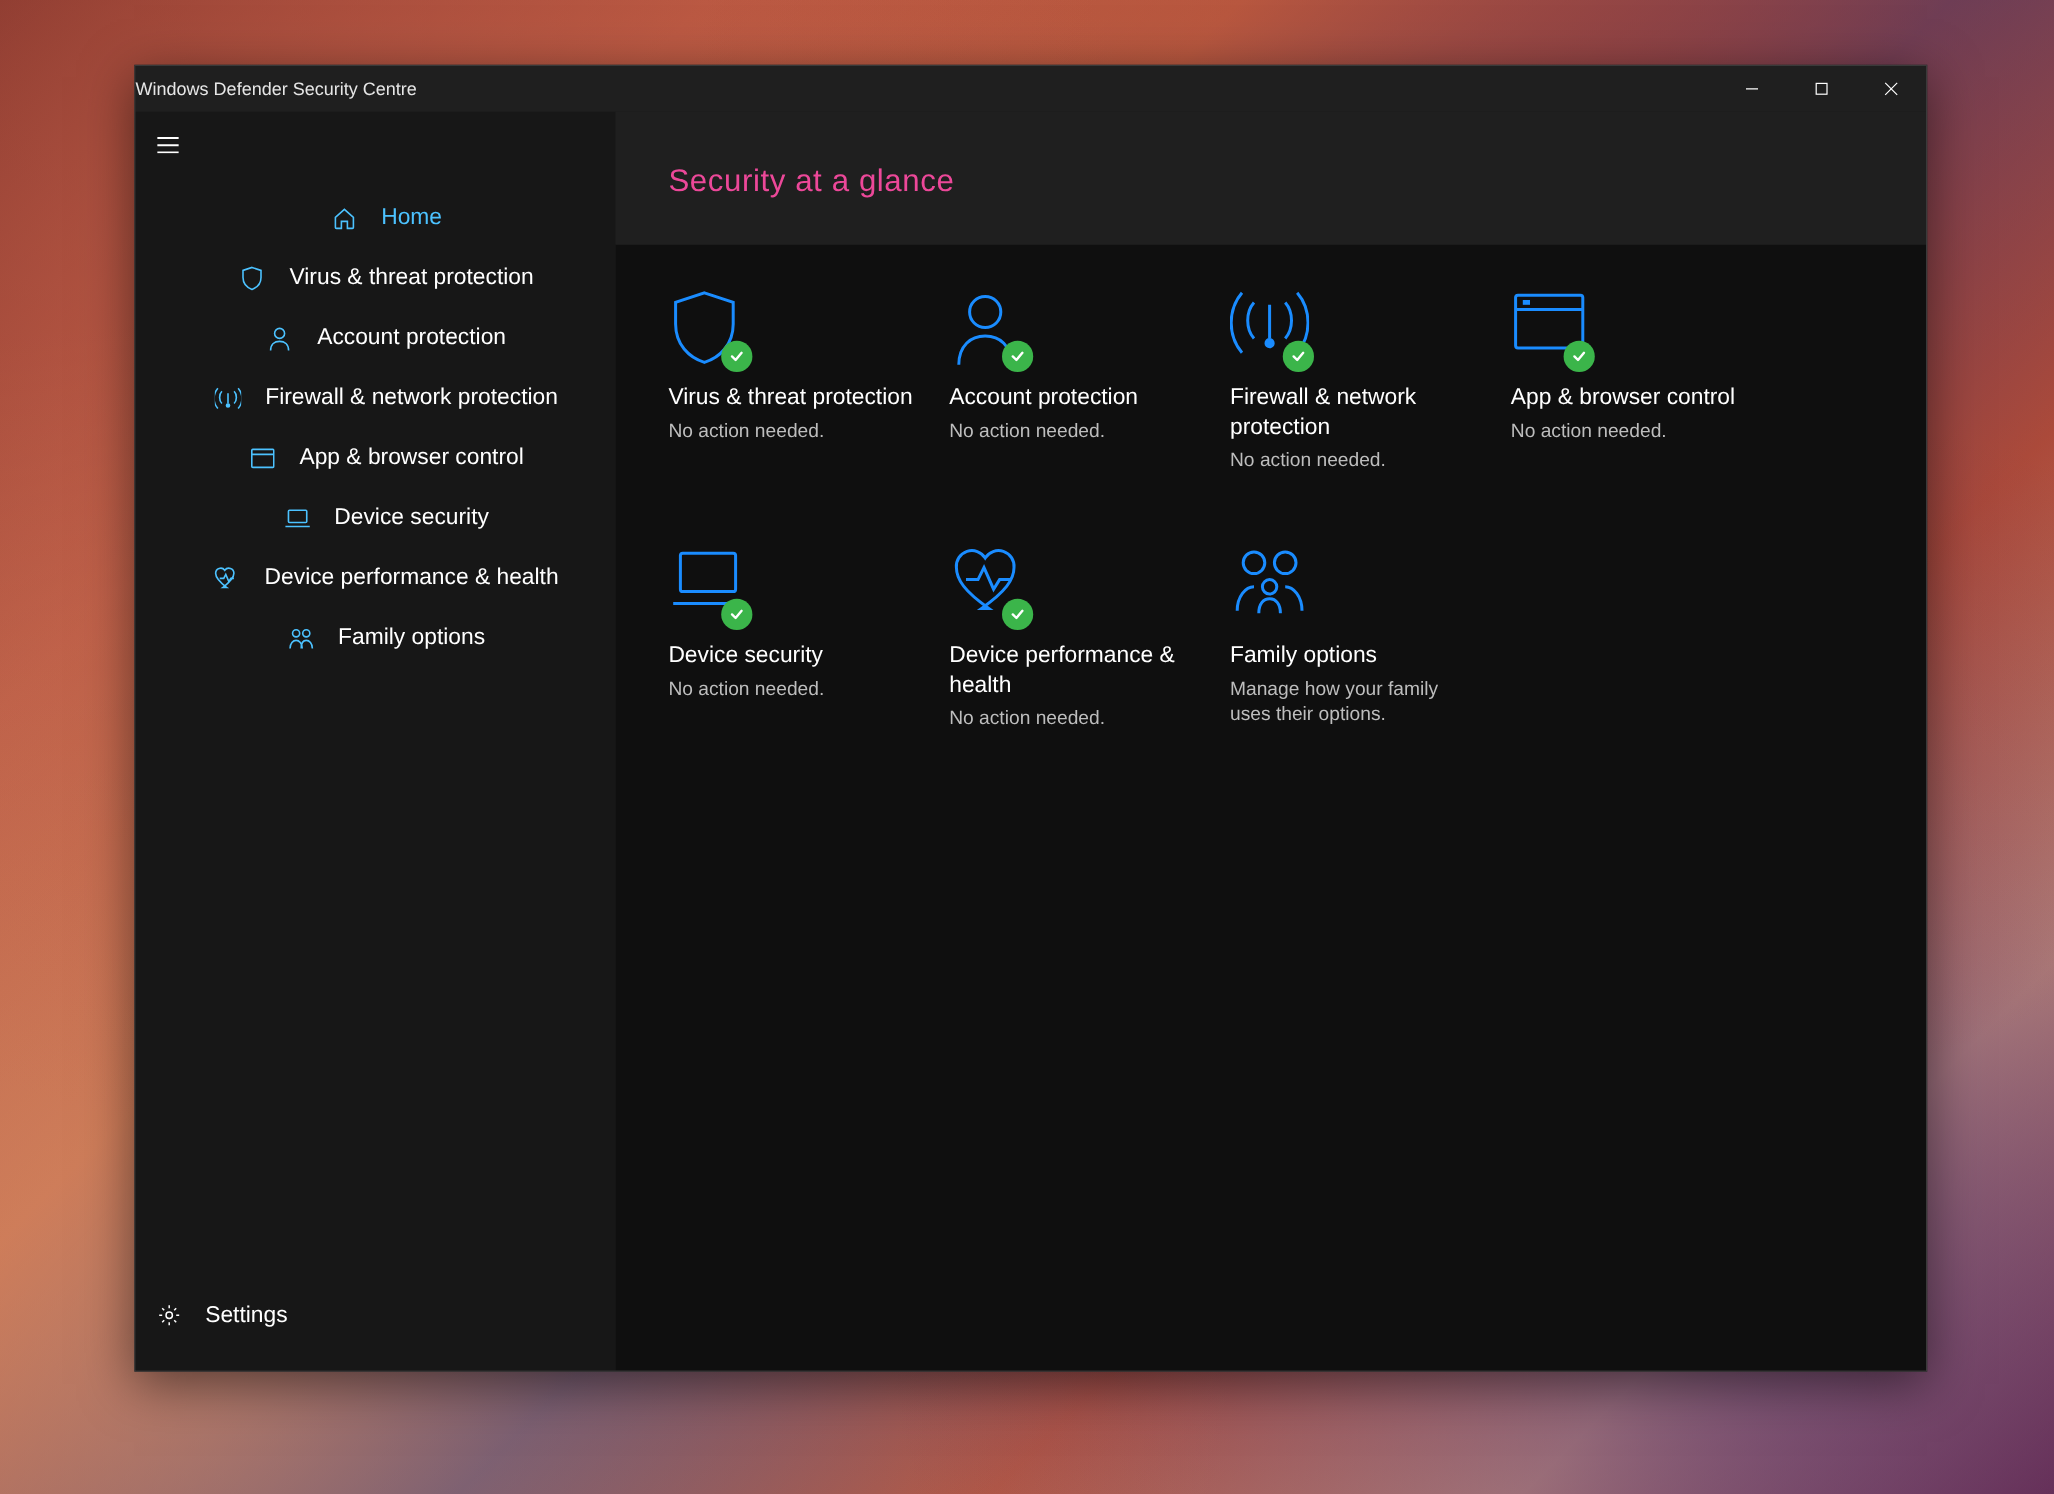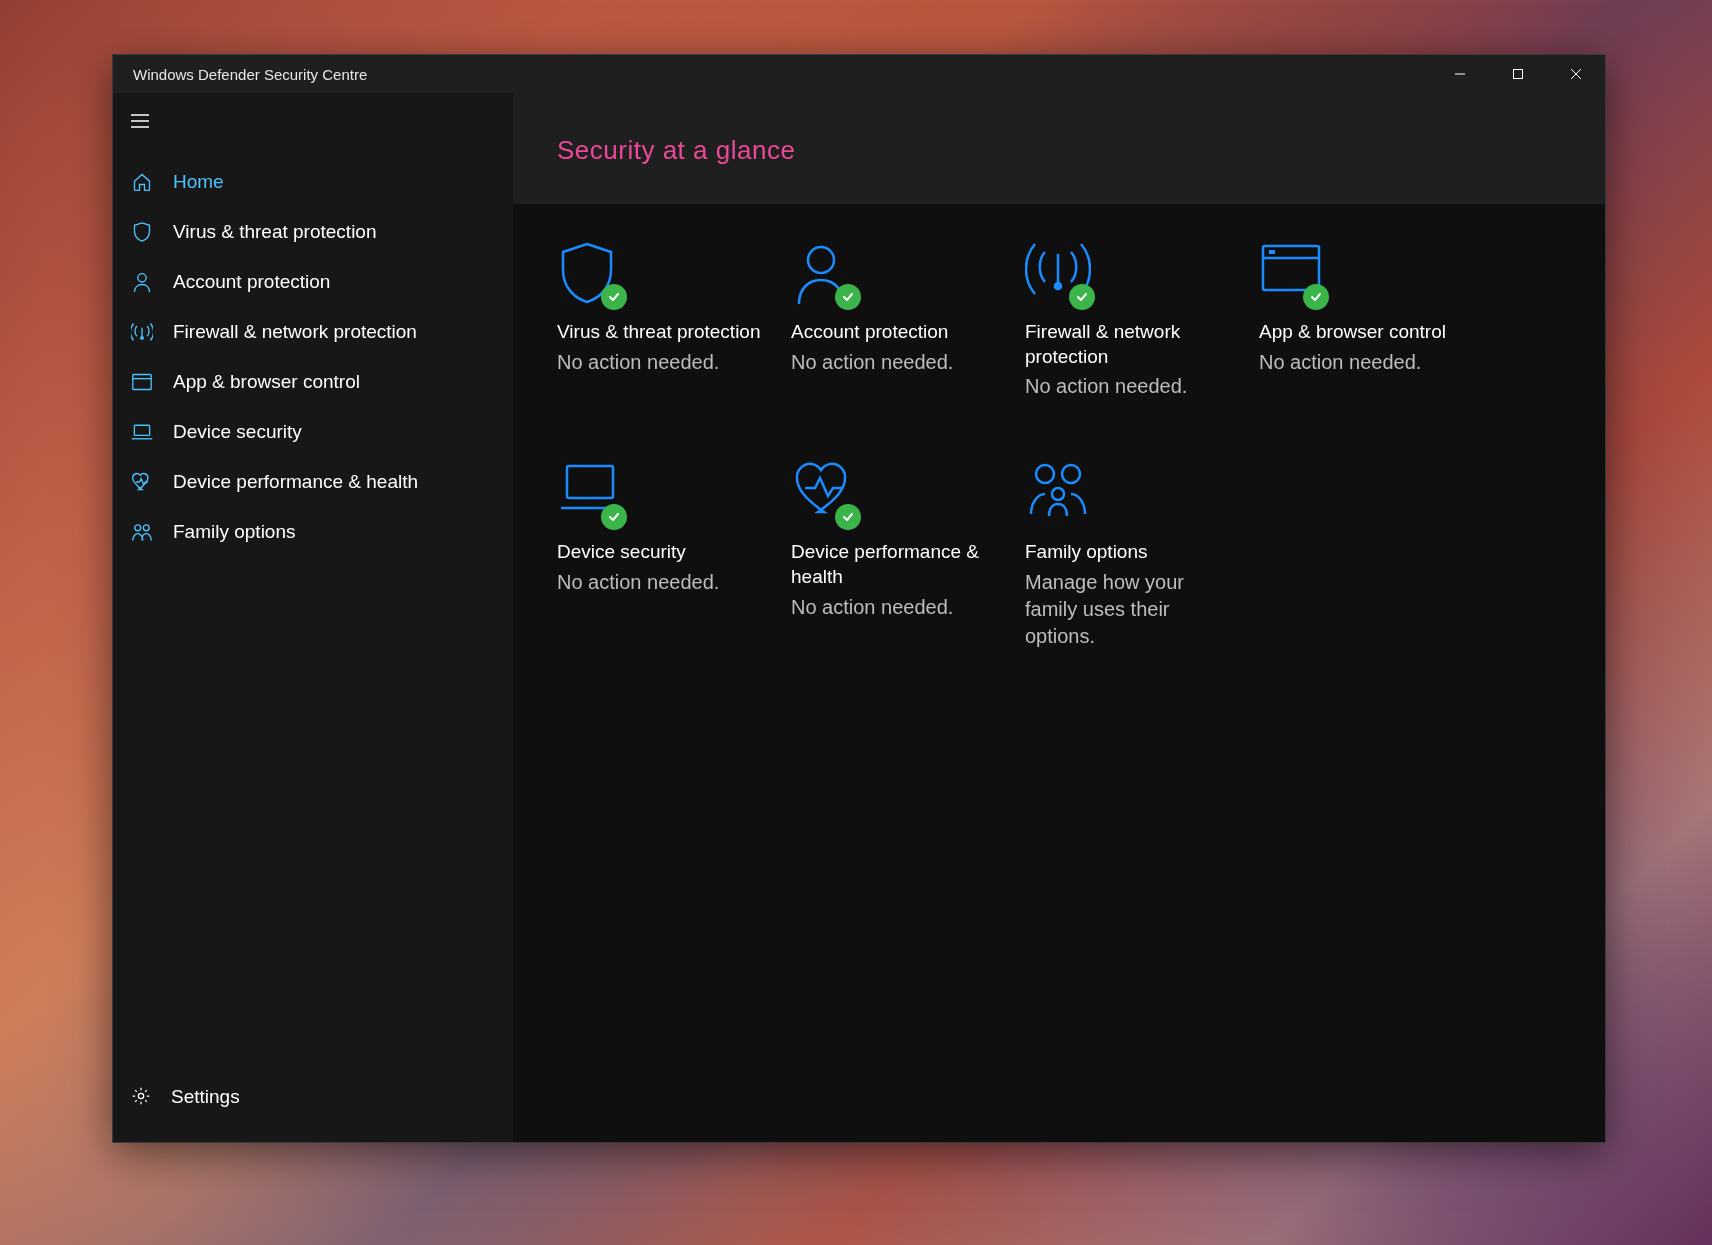--- a/index.html
+++ b/index.html
@@ -38,21 +38,21 @@
     flex-direction: column;
     box-shadow: 0 10px 40px rgba(0,0,0,.5);
   }
 
   
   .titlebar {
     height: 38px;
     background: #1f1f1f;
     display: flex;
     align-items: center;
-    padding-left: 20px;
+    padding-left: 0;
     color: #e6e6e6;
     font-size: 15px;
     position: relative;
   }
   .titlebar .caption-buttons {
     position: absolute;
     right: 0; top: 0;
     height: 100%;
     display: flex;
   }
@@ -82,20 +82,21 @@
     height: 48px;
     display: flex;
     align-items: center;
     padding-left: 18px;
     color: #e6e6e6;
   }
   .nav {
     display: flex;
     flex-direction: column;
     margin-top: 12px;
+    align-items: center;
   }
   .nav-item {
     height: 50px;
     display: flex;
     align-items: center;
     gap: 20px;
     padding-left: 18px;
     color: #ffffff;
     font-size: 19px;
     font-weight: 400;
@@ -175,21 +176,21 @@
     justify-content: center;
   }
   .tile-title {
     color: #ffffff;
     font-size: 19px;
     line-height: 1.3;
     margin-bottom: 4px;
   }
   .tile-status {
     color: #bdbdbd;
-    font-size: 20px;
+    font-size: 16px;
     line-height: 1.35;
     max-width: 190px;
   }
 
   svg { display: block; }
 </style>
 </head>
 <body>
 
 <div class="desktop">

